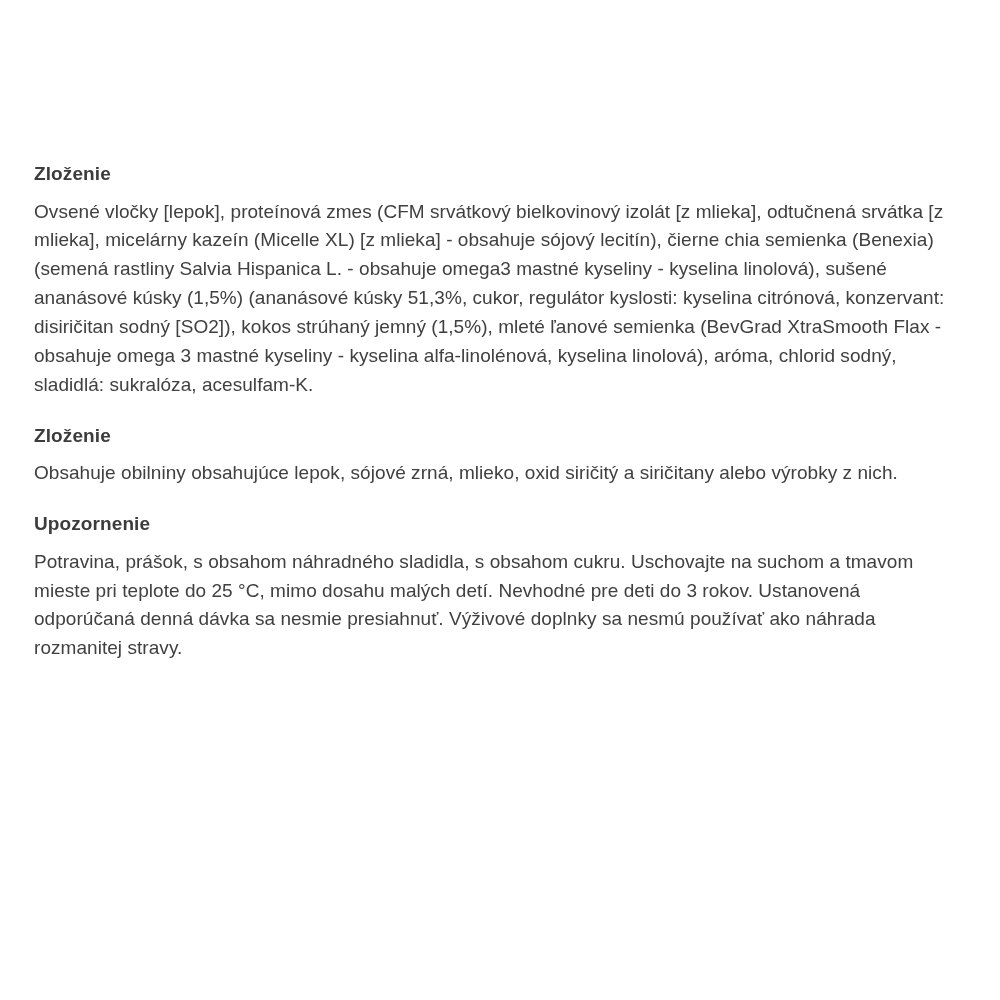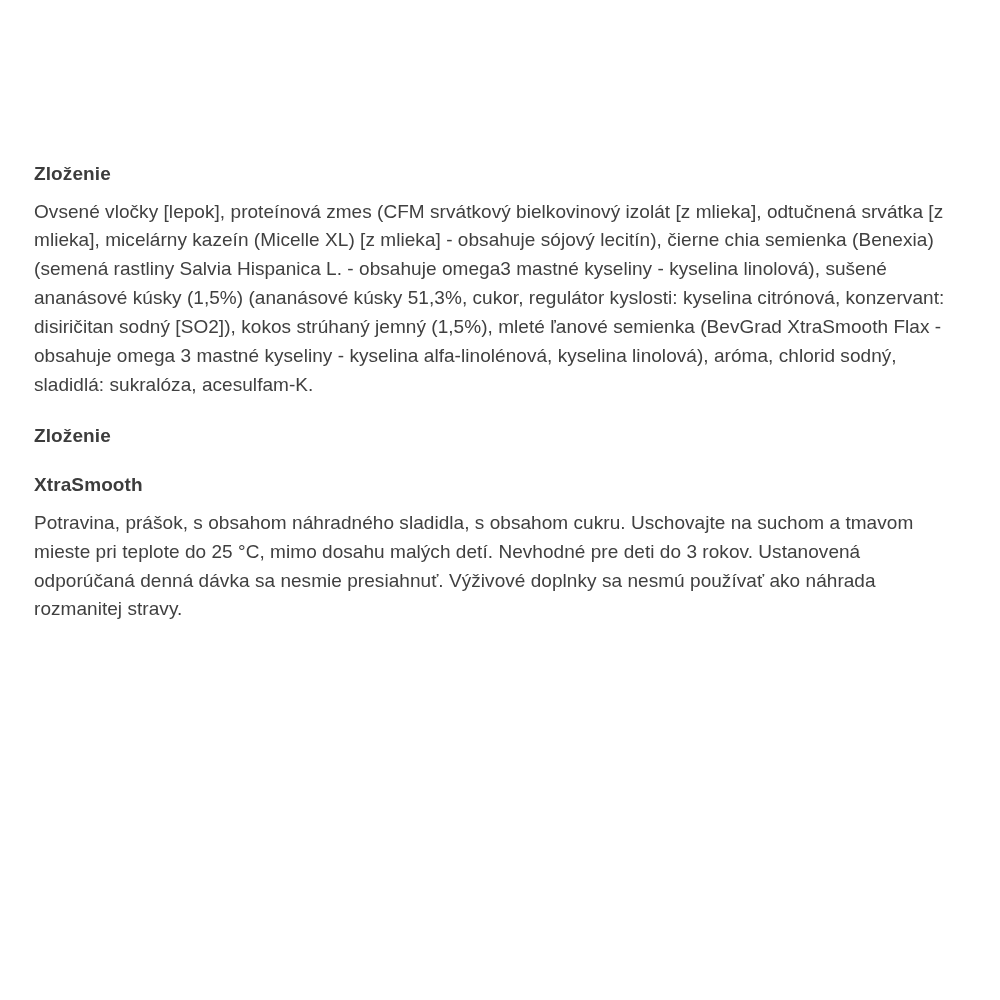--- a/index.html
+++ b/index.html
@@ -60,21 +60,22 @@
 <div class="page">
   <div class="content">
 
     <div class="section sec-composition">
       <h2 class="section-heading">Zloženie</h2>
       <p class="section-body">Ovsené vločky [lepok], proteínová zmes (CFM srvátkový bielkovinový izolát [z mlieka], odtučnená srvátka [z mlieka], micelárny kazeín (Micelle XL) [z mlieka] - obsahuje sójový lecitín), čierne chia semienka (Benexia) (semená rastliny Salvia Hispanica L. - obsahuje omega3 mastné kyseliny - kyselina linolová), sušené ananásové kúsky (1,5%) (ananásové kúsky 51,3%, cukor, regulátor kyslosti: kyselina citrónová, konzervant: disiričitan sodný [SO2]), kokos strúhaný jemný (1,5%), mleté ľanové semienka (BevGrad XtraSmooth Flax - obsahuje omega 3 mastné kyseliny - kyselina alfa-linolénová, kyselina linolová), aróma, chlorid sodný, sladidlá: sukralóza, acesulfam-K.</p>
     </div>
 
     <div class="section sec-allergens">
       <h2 class="section-heading">Zloženie</h2>
+      <p class="section-body">Obsahuje obilniny obsahujúce lepok, sójové zrná, mlieko, oxid siričitý a siričitany alebo výrobky z nich.</p>
     </div>
 
     <div class="section sec-warning">
-      <h2 class="section-heading">XtraSmooth</h2>
+      <h2 class="section-heading">Upozornenie</h2>
       <p class="section-body">Potravina, prášok, s obsahom náhradného sladidla, s obsahom cukru. Uschovajte na suchom a tmavom mieste pri teplote do 25 °C, mimo dosahu malých detí. Nevhodné pre deti do 3 rokov. Ustanovená odporúčaná denná dávka sa nesmie presiahnuť. Výživové doplnky sa nesmú používať ako náhrada rozmanitej stravy.</p>
     </div>
 
   </div>
 </div>
 
 </body></html>

